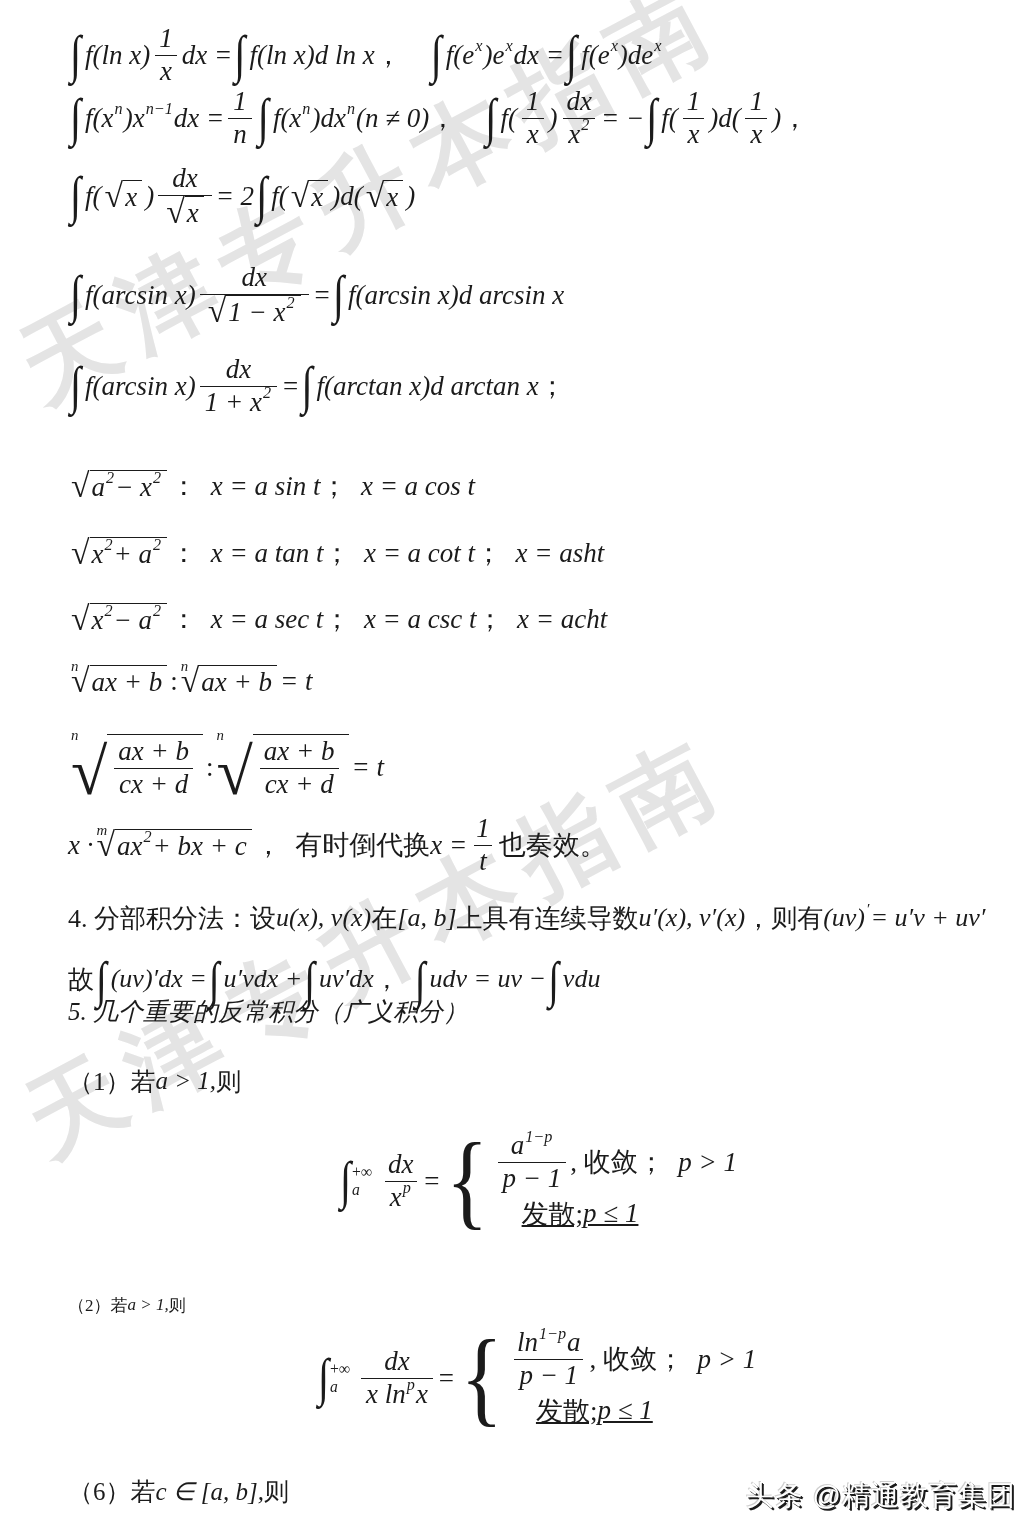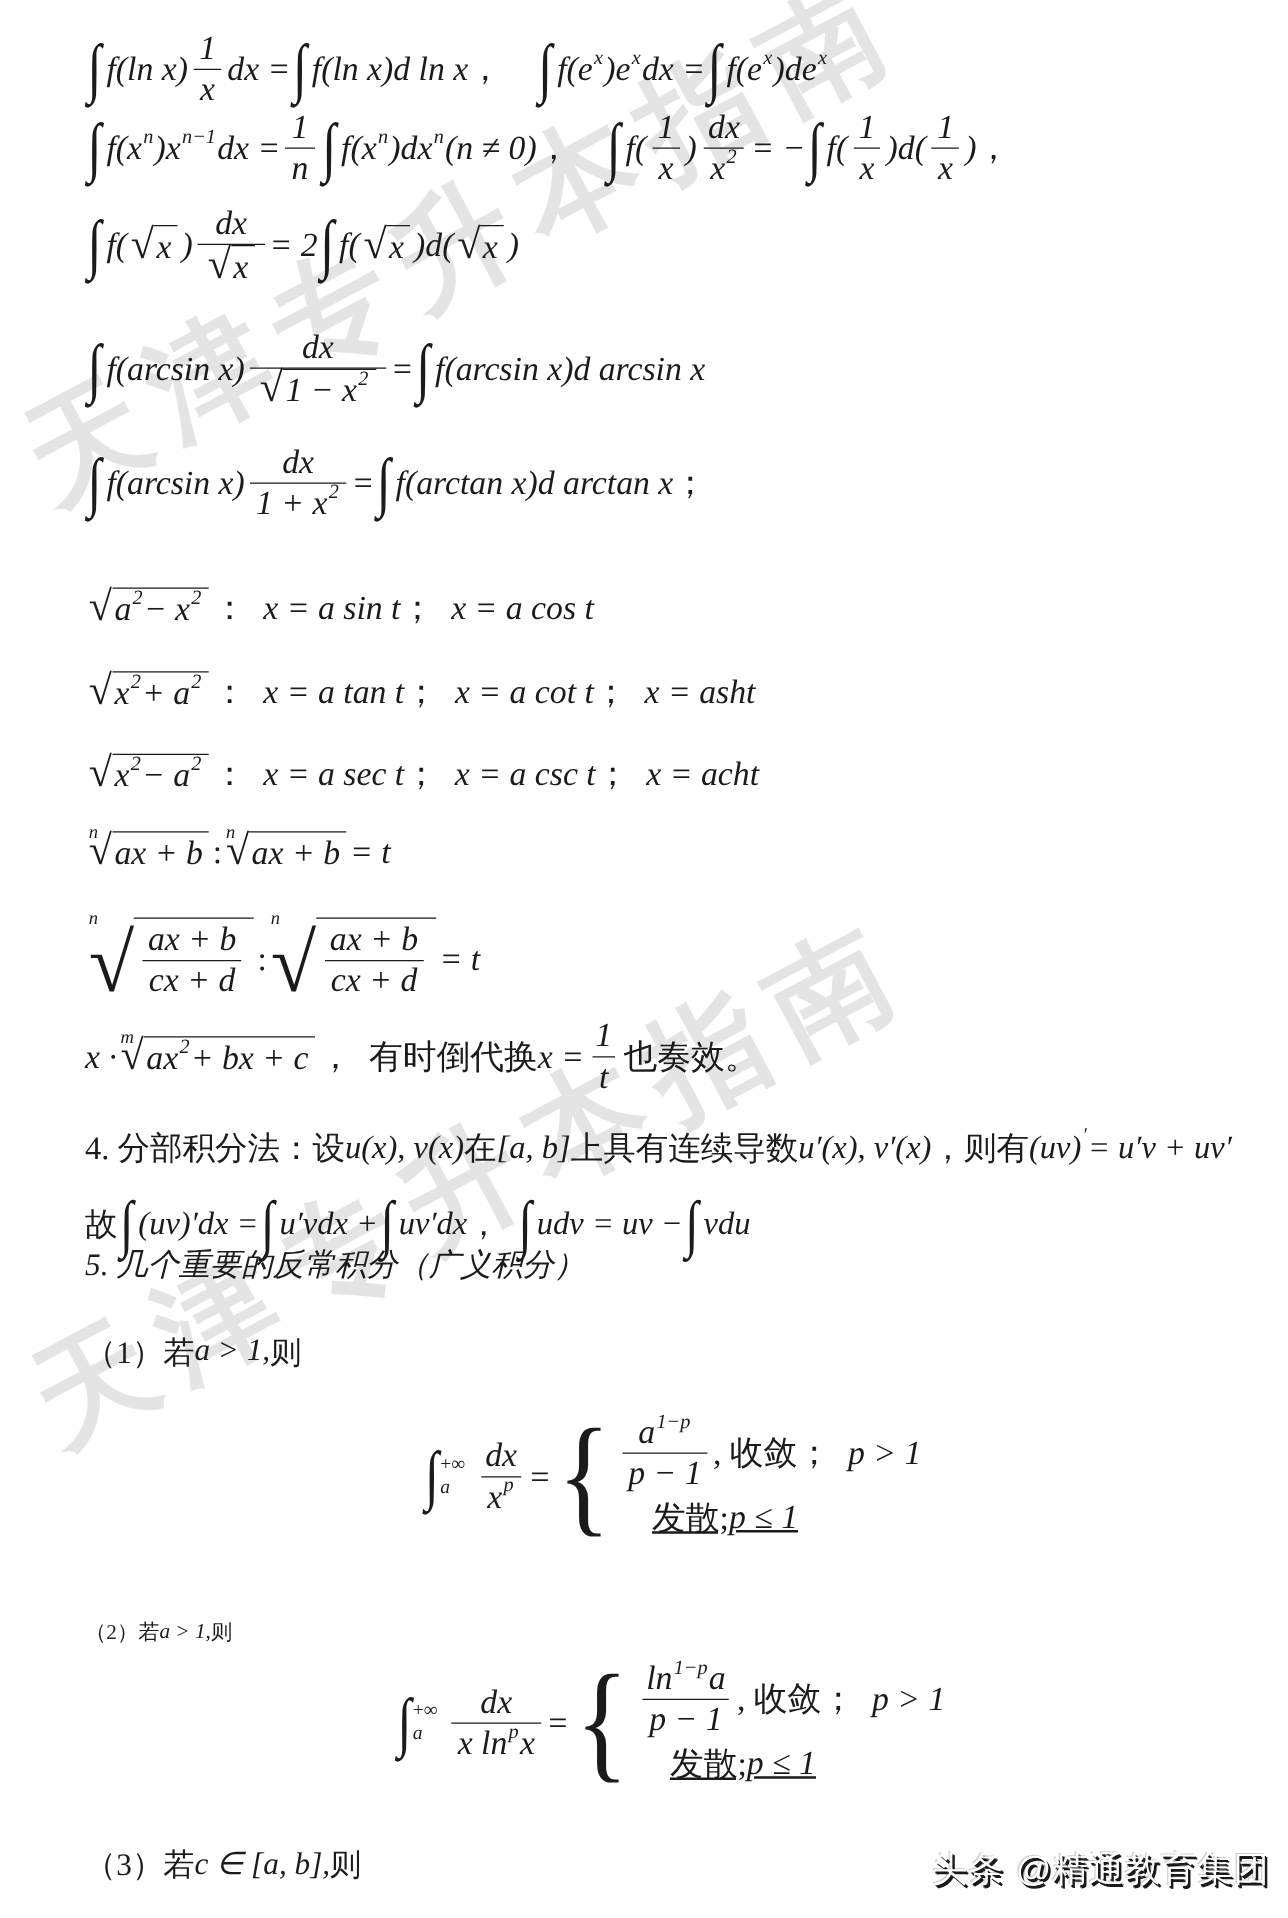--- a/index.html
+++ b/index.html
@@ -538,20 +538,20 @@
           </span>
           <span class="cline">
             <span class="mr">发散; </span>
             <span class="mi">p ≤ 1</span>
           </span>
         </span>
       </span>
     </div>
 
   <div class="mline" id="case3_label">
-      <span class="mr">（3）若 </span>
+      <span class="mr">（6）若 </span>
       <span class="mi">c ∈ [a, b],</span>
       <span class="mr"> 则</span>
     </div>
 
   <div class="footer">头条 @精通教育集团</div>
 
 </div>
 
 </body></html>

